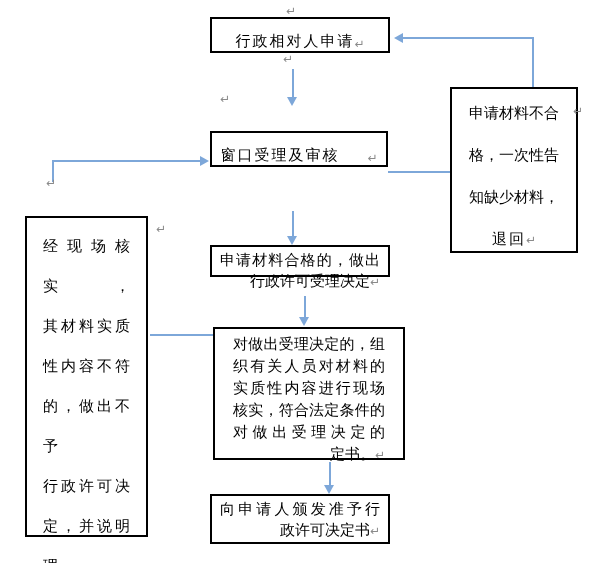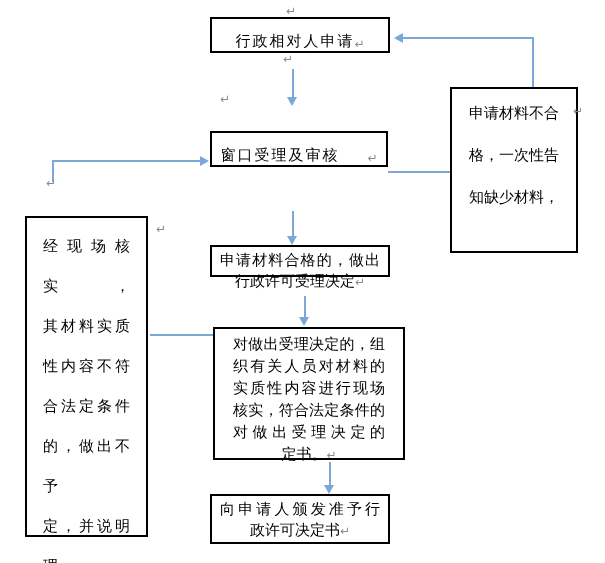--- a/index.html
+++ b/index.html
@@ -8,21 +8,21 @@
     position: relative; width: 605px; height: 563px; background: #ffffff;
     font-family: "Liberation Serif", "DejaVu Serif", serif;
     font-size: 15px; color: #000; overflow: hidden;
   }
   .box {
     position: absolute; background: #ffffff; border: 2px solid var(--border);
     box-sizing: border-box;
   }
   .box.center-flex { display: flex; align-items: flex-end; justify-content: center; letter-spacing: 2px; }
   .jline { text-align: justify; text-align-last: justify; }
-  .lline { text-align: center; }
+  .lline { text-align: right; }
   .cline { text-align: center; letter-spacing: 2px; }
   .vline { position: absolute; width: 2px; background: var(--conn); }
   .hline { position: absolute; height: 2px; background: var(--conn); }
   .ah { position: absolute; width: 0; height: 0; }
   .ah-down  { border-left: 5px solid transparent; border-right: 5px solid transparent; border-top: 9px solid var(--conn); }
   .ah-left  { border-top: 5px solid transparent; border-bottom: 5px solid transparent; border-right: 9px solid var(--conn); }
   .ah-right { border-top: 5px solid transparent; border-bottom: 5px solid transparent; border-left: 9px solid var(--conn); }
   .pmark { color: var(--mark); font-size: 12px; font-family: "DejaVu Sans", sans-serif; letter-spacing: 0; }
   .pmark.abs { position: absolute; }
   
@@ -65,30 +65,31 @@
 
   <div class="box b7">
     <div class="jline">向申请人颁发准予行</div>
     <div class="lline"><span>政许可决定书</span><span class="pmark">↵</span></div>
   </div>
 
   <div class="box bl">
     <div class="jline">经现场核实，</div>
     <div class="jline">其材料实质</div>
     <div class="jline">性内容不符</div>
-    <div class="jline">合法定条件</div>
     <div class="jline">的，做出不予</div>
+    <div class="jline">行政许可决</div>
     <div class="jline">定，并说明理</div>
     <div class="lline"><span>由</span><span class="pmark">↵</span></div>
   </div>
 
   <div class="box br">
     <div class="jline">申请材料不合</div>
     <div class="jline">格，一次性告</div>
     <div class="jline">知缺少材料，</div>
+    <div class="cline"><span>退回</span><span class="pmark">↵</span></div>
   </div>
 
   <div class="vline" style="left:292px; top:69px; height:28px;"></div>
   <div class="ah ah-down" style="left:287px; top:97px;"></div>
 
   <div class="vline" style="left:292px; top:211px; height:25px;"></div>
   <div class="ah ah-down" style="left:287px; top:236px;"></div>
 
   <div class="vline" style="left:304px; top:296px; height:21px;"></div>
   <div class="ah ah-down" style="left:299px; top:317px;"></div>

